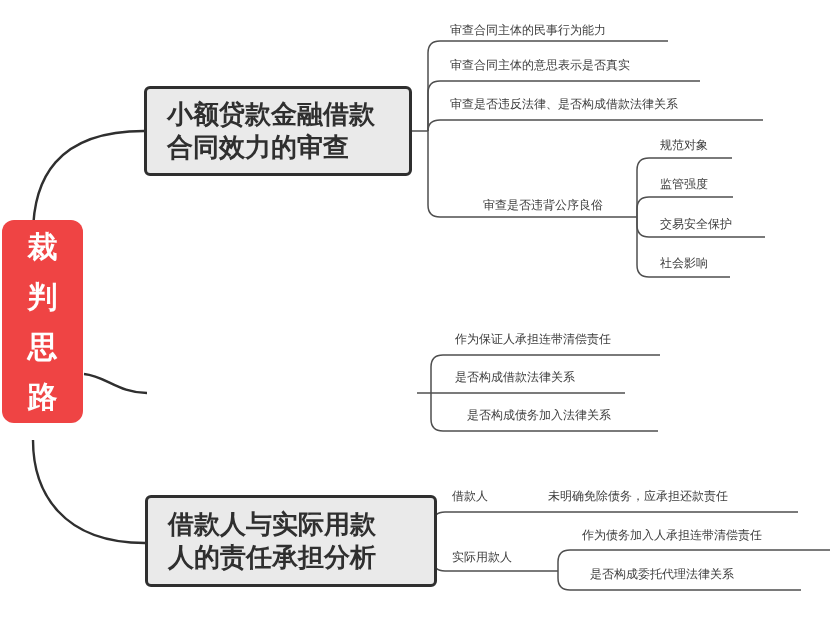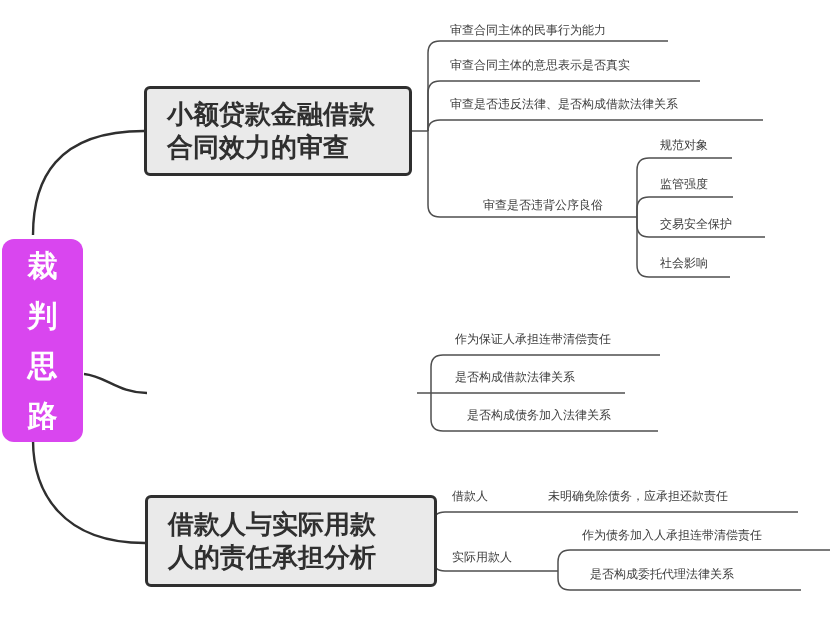--- a/index.html
+++ b/index.html
@@ -2,22 +2,22 @@
 <html><head>
 <meta charset="utf-8">
 <style>
   html,body{margin:0;padding:0;background:#fff;}
   #canvas{
     position:relative;width:834px;height:619px;background:#ffffff;overflow:hidden;
     font-family:"Liberation Sans","DejaVu Sans",sans-serif;
   }
   #wires{position:absolute;left:0;top:0;width:834px;height:619px;}
   .root-node{
-    position:absolute;left:2px;top:239px;width:81px;height:203px;
-    background:#d946ef;border-radius:12px;display:flex;align-items:center;justify-content:center;
+    position:absolute;left:2px;top:220px;width:81px;height:203px;
+    background:#ef4444;border-radius:12px;display:flex;align-items:center;justify-content:center;
   }
   .root-label{
     width:34px;color:#ffffff;font-size:30px;font-weight:700;line-height:50px;
     text-align:center;word-break:break-all;
   }
   .branch-box{
     position:absolute;background:#EAEAEA;border:3px solid #2F2F2F;border-radius:6px;
     box-sizing:border-box;display:flex;align-items:center;
   }
   .branch-title{

